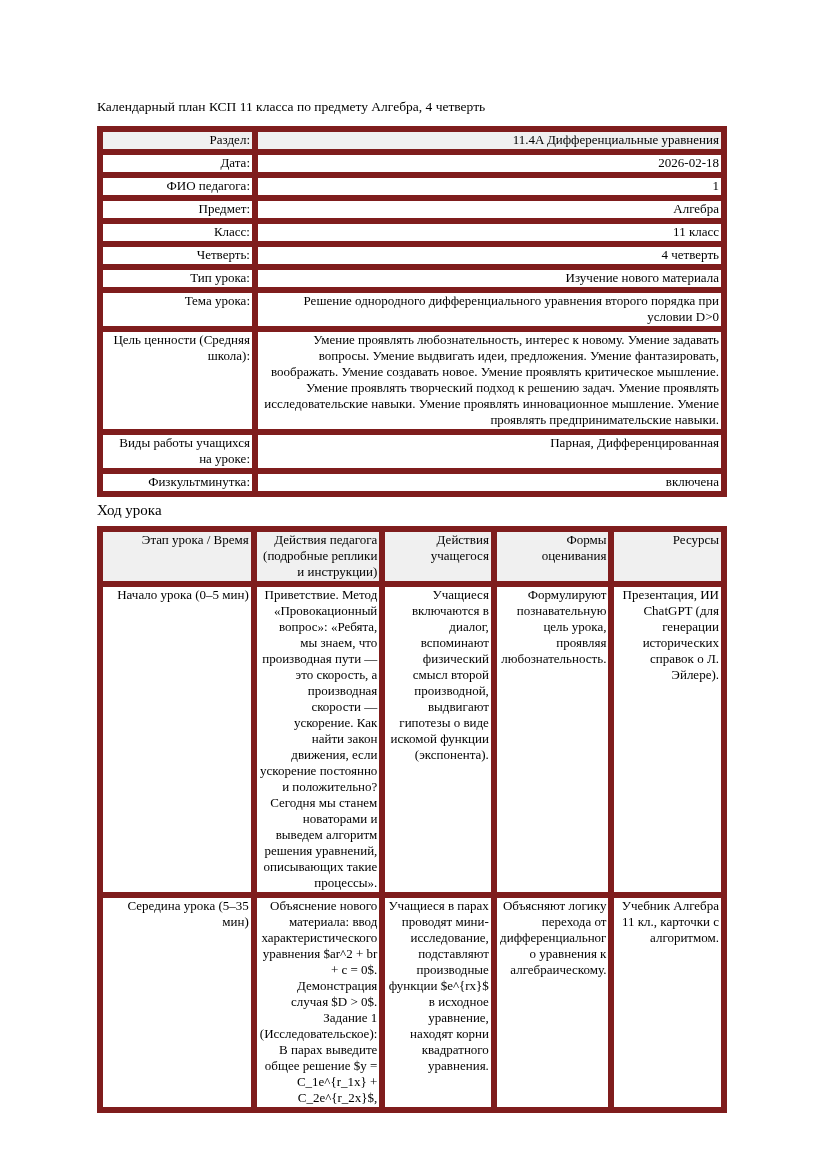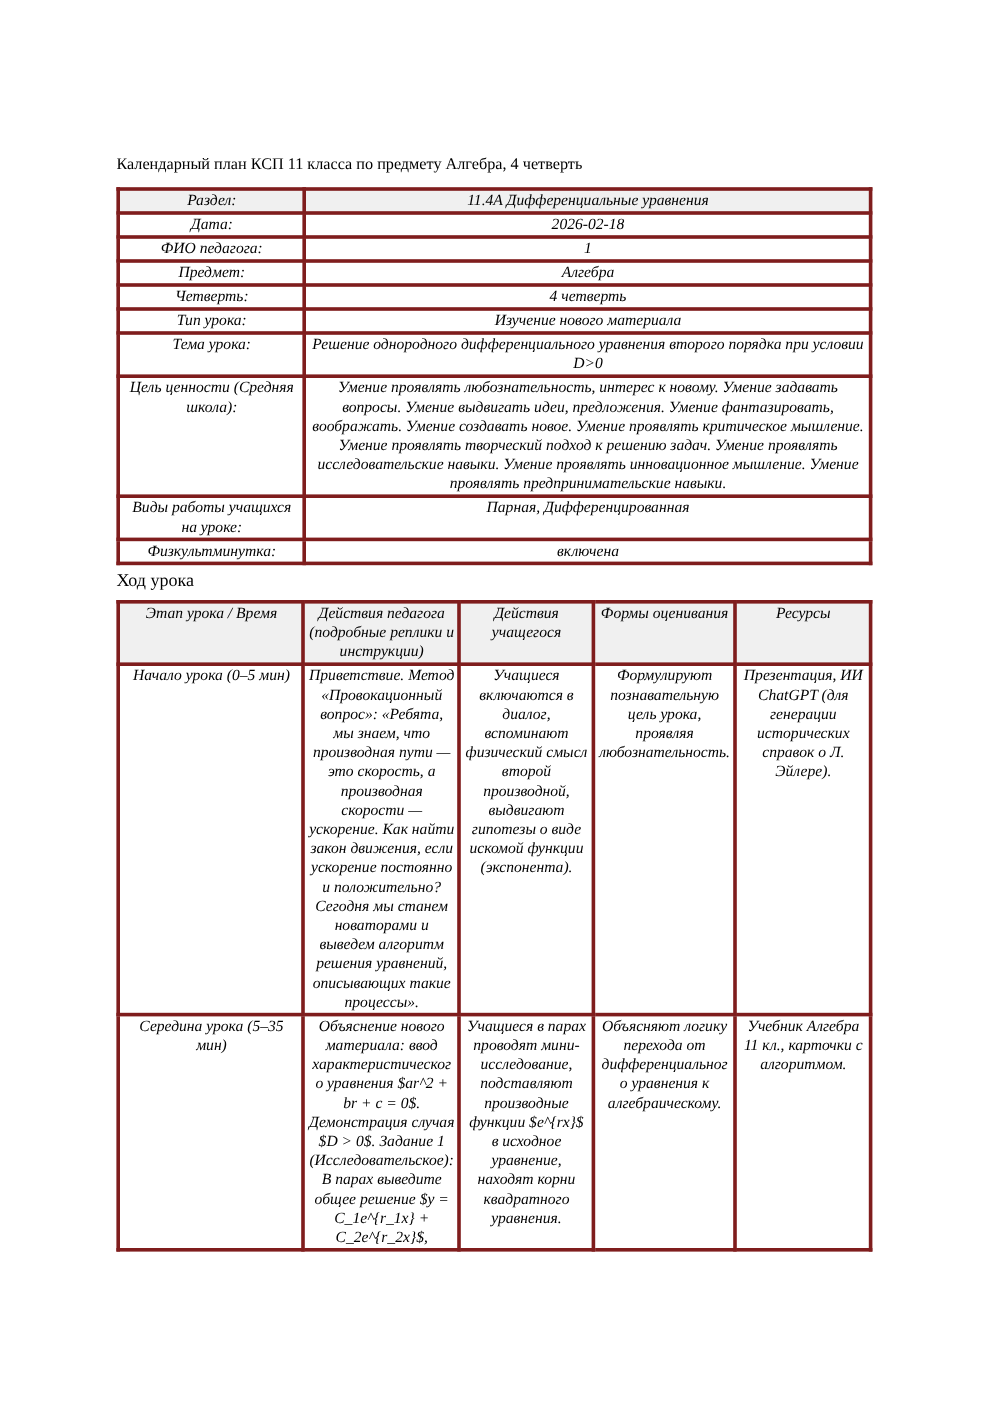--- a/index.html
+++ b/index.html
@@ -9,45 +9,43 @@
   }
   body {
     width: 827px;
     min-height: 1170px;
     font-family: "Liberation Serif", "DejaVu Serif", serif;
     color: #000000;
   }
   .page {
     padding: 99px 44px 40px 97px;
     width: 630px;
-    margin-top: 30px;
   }
   .doc-title {
     font-size: 13.5px;
     line-height: 16px;
     margin: 0 0 11px 0;
     white-space: nowrap;
   }
   table.doc-table {
     border-collapse: collapse;
     table-layout: fixed;
     width: 630px;
     font-size: 13px;
     line-height: 16px;
   }
   table.doc-table td,
   table.doc-table th {
-    border: 3px solid #7f1d1d;
+    border: 6px solid #7f1d1d;
     vertical-align: top;
-    text-align: center;
+    text-align: right;
     font-weight: normal;
     padding: 0 2px 1px 3px;
     overflow-wrap: break-word;
     word-wrap: break-word;
-    font-style: italic;
   }
   tr.shaded td, tr.shaded th {
     background: #f0f0f0;
   }
   .section-heading {
     font-size: 15px;
     line-height: 16px;
     margin: 5px 0 8px 0;
   }
   .info-col-label  { width: 155px; }
@@ -78,20 +76,24 @@
         <td>Дата:</td>
         <td>2026-02-18</td>
       </tr>
       <tr>
         <td>ФИО педагога:</td>
         <td>1</td>
       </tr>
       <tr>
         <td>Предмет:</td>
         <td>Алгебра</td>
+      </tr>
+      <tr>
+        <td>Класс:</td>
+        <td>11 класс</td>
       </tr>
       <tr>
         <td>Четверть:</td>
         <td>4 четверть</td>
       </tr>
       <tr>
         <td>Тип урока:</td>
         <td>Изучение нового материала</td>
       </tr>
       <tr>

